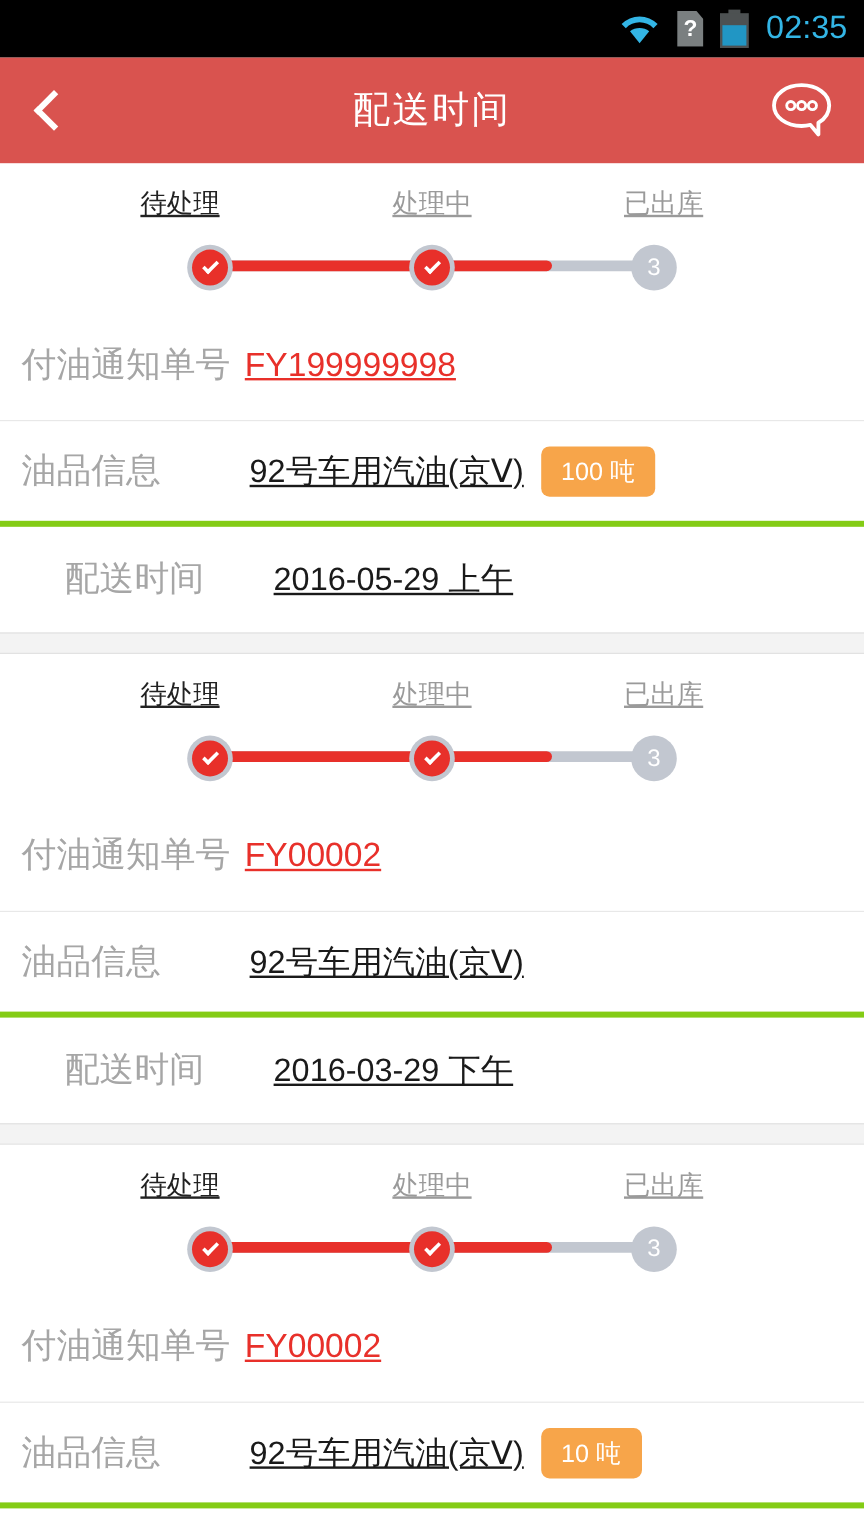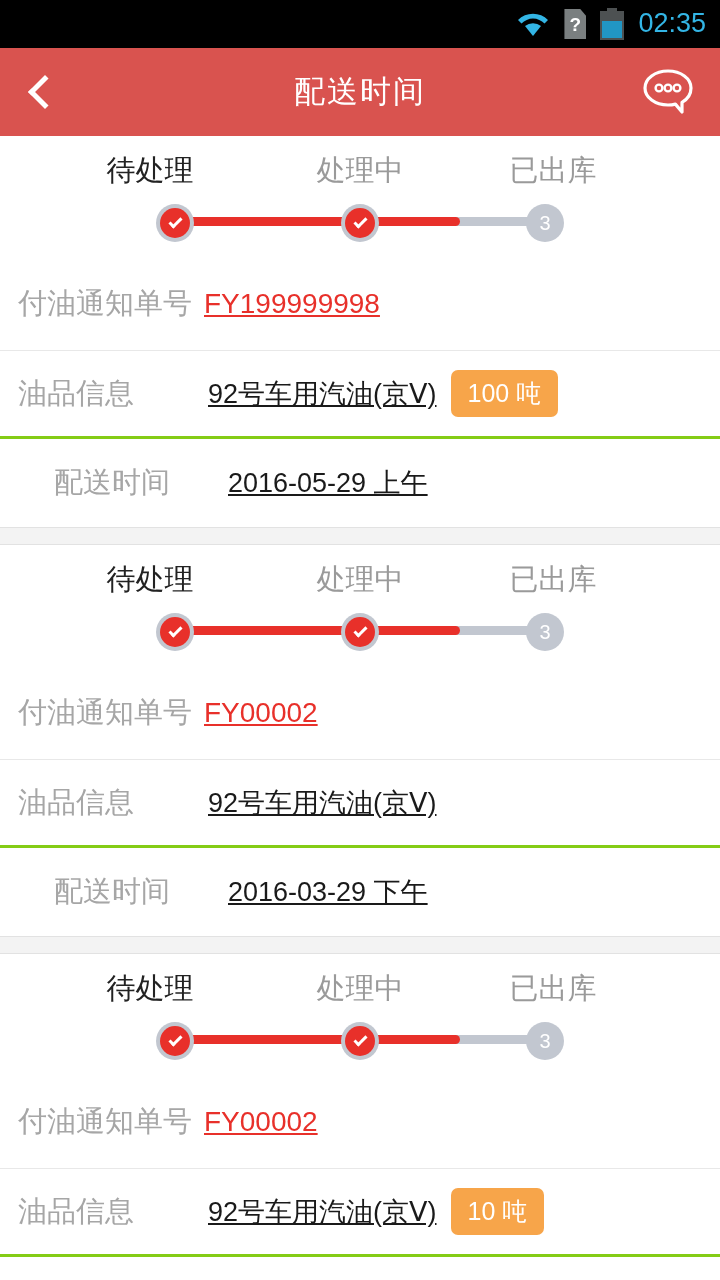--- a/index.html
+++ b/index.html
@@ -74,22 +74,22 @@
     height:18px; background:#f3f3f3;
     border-top:1px solid #e2e2e2; border-bottom:1px solid #e2e2e2;
   }
 
   
   .stepper{ padding:14px 0 8px 0; position:relative; }
   .step-labels{
     position:relative; height:40px;
   }
   .step-label{
-    position:absolute; top:0; font-size:29px; line-height:40px;
-    transform:translateX(-50%); white-space:nowrap;
+    position:absolute; top:0; font-size:22px; line-height:40px;
+    transform:translateX(-50%); white-space:nowrap;text-decoration:underline;
   }
   .step-label.active{ color:#222222; }
   .step-label.idle{ color:#9a9a9a; }
 
   .track{
     position:relative; height:58px; margin-top:2px;
   }
   .rail{
     position:absolute; left:175px; right:175px; top:25px;
     height:9px; background:#c2c7d0; border-radius:5px;
@@ -113,42 +113,42 @@
     border-bottom:3px solid #fff; transform:rotate(-45deg);
     margin-top:-3px;
   }
   .node.pending{
     background:#c2c7d0; color:#ffffff; font-size:20px;
   }
 
   
   .row{
     height:88px; display:flex; align-items:center;
-    padding-left:18px; border-bottom:3px solid #84cc16;
+    padding-left:18px; border-bottom:5px solid #84cc16;
   }
   .row.last{ border-bottom:none;margin-left:36px; }
   .row-label{
     color:#a6a6a6; font-size:29px; white-space:nowrap;
   }
   .row-value{
     font-size:27px; color:#1a1a1a; margin-left:14px; white-space:nowrap;text-decoration:underline;
   }
   .row-value.order{
     color:#e8302a; font-size:28px; margin-left:12px;
   }
   .oil-row .row-label{ width:140px; }
   .oil-row .row-value{ margin-left:50px; }
   .time-row .row-label{ width:140px; }
   .time-row .row-value{ margin-left:34px; }
   .qty-badge{
     display:inline-flex; align-items:center; justify-content:center;
     background:#f5a council;
   }
   .qty-badge{
-    background:#f7a54a; color:#ffffff; font-size:25px;
+    background:#f7a54a; color:#ffffff; font-size:21px;
     border-radius:7px; padding:7px 17px; margin-left:14px;
     white-space:nowrap;
   }
   .order-row{ border-bottom:none; height:92px; }
 </style>
 </head>
 <body>
 
 <div class="statusbar">
   <span class="sb-icon wifi">

